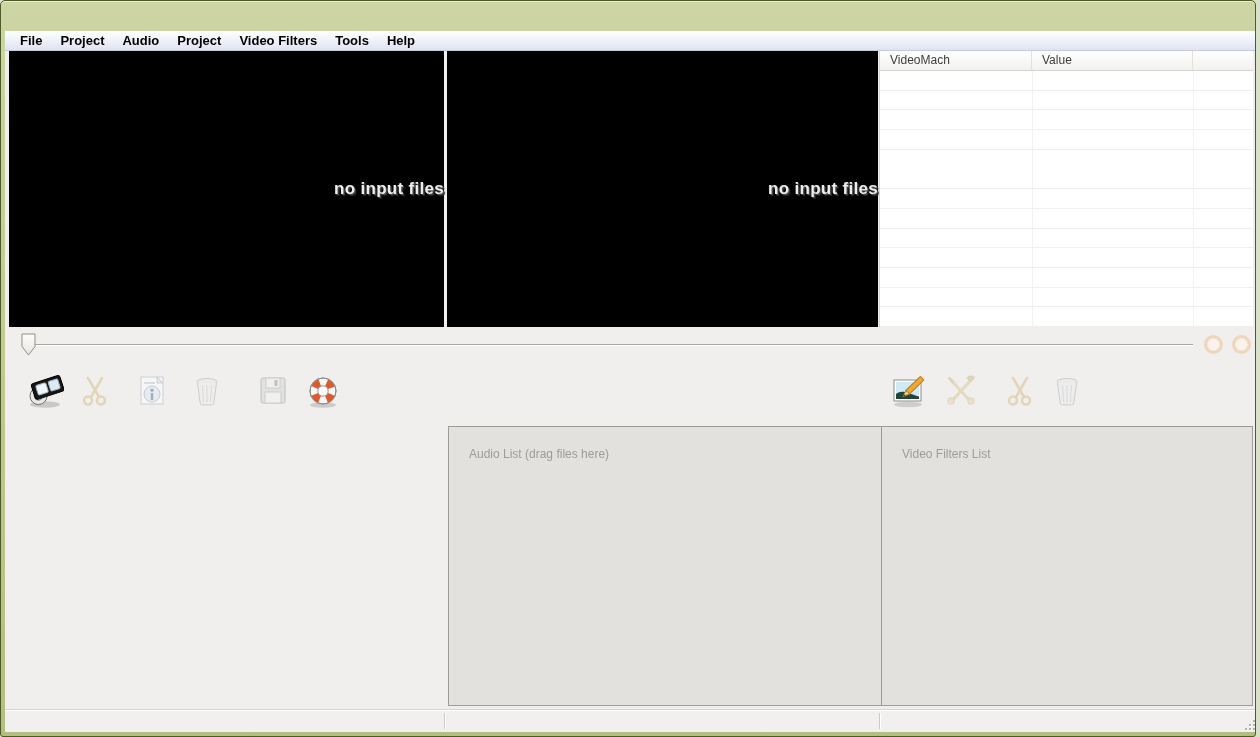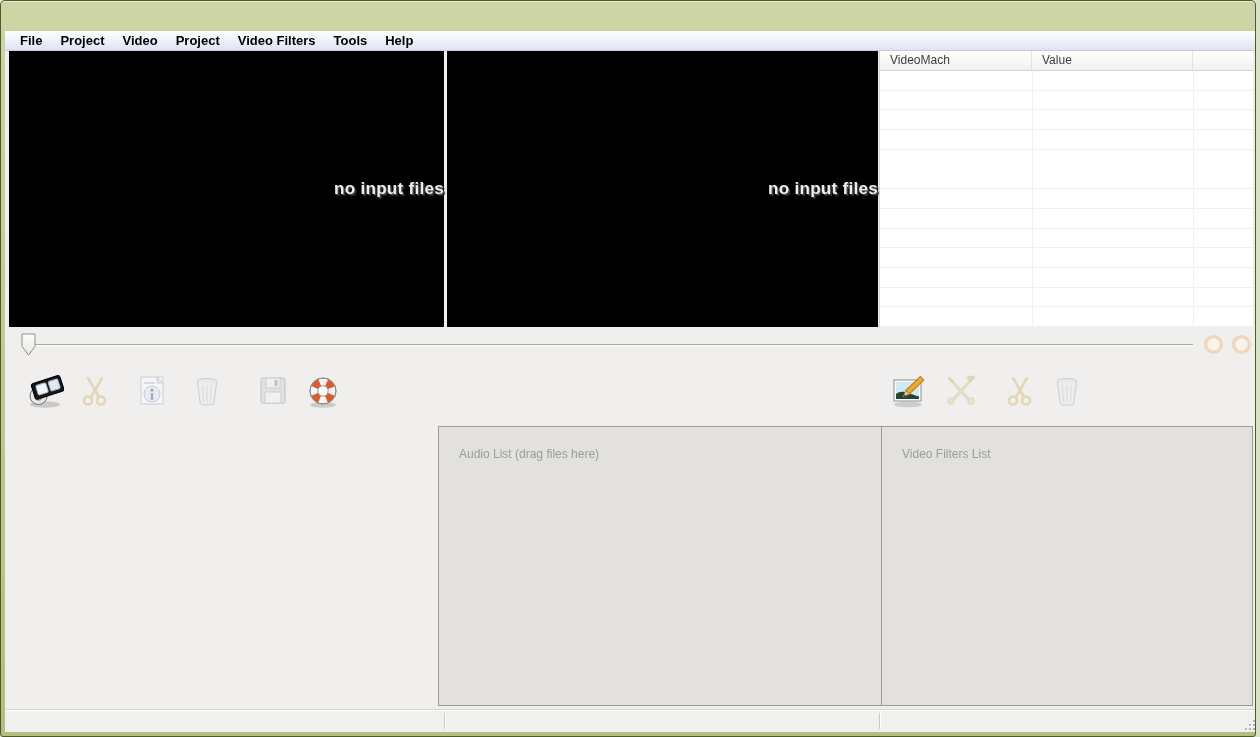--- a/index.html
+++ b/index.html
@@ -81,21 +81,21 @@
   .tbtn { position:absolute; top:12px; width:38px; height:40px; cursor:pointer; }
   .tbtn.disabled { cursor:default; }
   .tbtn svg { width:38px; height:38px; display:block; }
   .dis { opacity:.55; }
 
   
   .lists-row { position:absolute; left:0; top:395px; width:100%; height:283px; }
   .panel { position:absolute; top:0; height:280px; background:#e2e1de;
     border:1px solid #9d9c99; }
   .panel.video   { left:4px;   width:437px; }
-  .panel.audio   { left:433px; width:515px; }
+  .panel.audio   { left:443px; width:515px; }
   .panel.filters { left:876px; width:372px; }
   .panel-label { position:absolute; left:20px; top:20px; font-size:12px; color:#9c9c99; }
 
   
   .statusbar { position:absolute; left:0; top:678px; width:100%; height:23px;
     background:#f1f0ee; border-top:1px solid #d5d4d1; box-shadow:inset 0 1px 0 #ffffff; }
   .status-divider { position:absolute; top:3px; bottom:3px; width:1px; background:#cbcac7;
     box-shadow:1px 0 0 #ffffff; }
   .status-divider.d1 { left:439px; } .status-divider.d2 { left:874px; }
   .status-cell { position:absolute; top:4px; font-size:11px; color:#555; }
@@ -107,21 +107,21 @@
 <body>
 
 <div class="window">
 
 
   <div class="inner">
 
     <div class="menubar">
       <span class="menu-item">File</span>
       <span class="menu-item">Project</span>
-      <span class="menu-item">Video</span>
+      <span class="menu-item">Audio</span>
       <span class="menu-item">Project</span>
       <span class="menu-item">Video Filters</span>
       <span class="menu-item">Tools</span>
       <span class="menu-item">Help</span>
     </div>
 
     <div class="preview left">
       <span class="noinput">no input files</span>
     </div>
     <div class="preview right">

